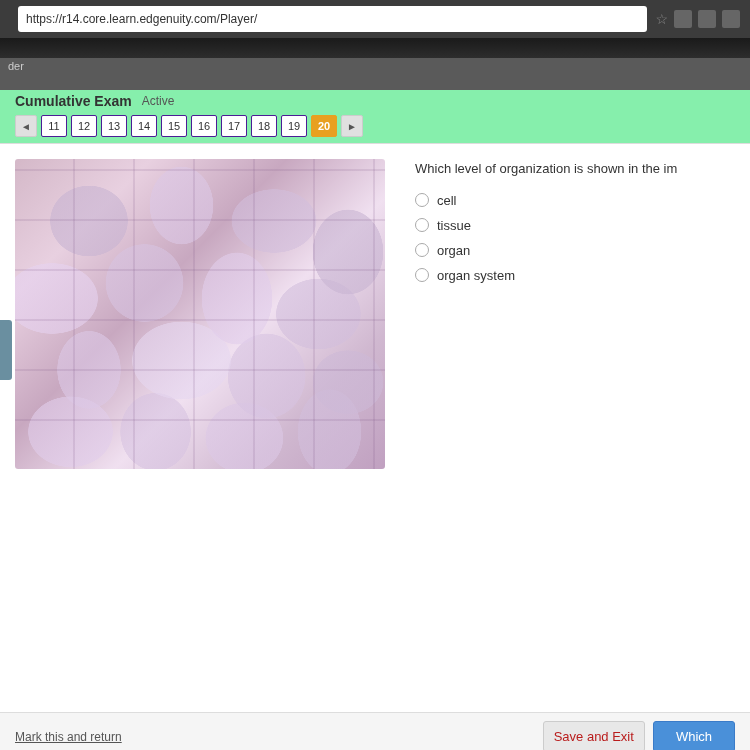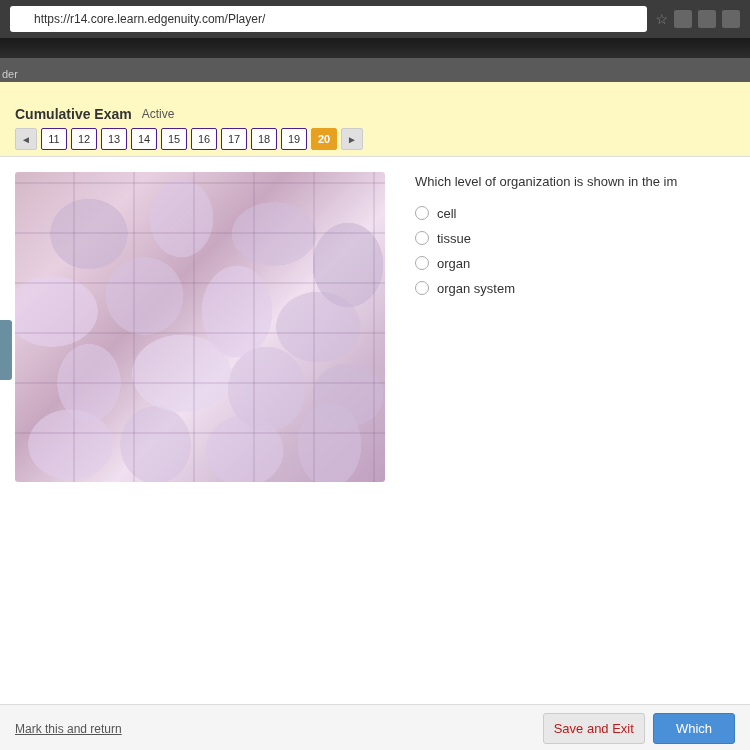--- a/index.html
+++ b/index.html
@@ -15,28 +15,29 @@
     .browser-chrome {
       background: #3c3c3c;
       padding: 6px 10px;
       display: flex;
       align-items: center;
       height: 38px;
     }
     .address-bar {
       background: white;
       border-radius: 3px;
-      padding: 3px 24px;
+      padding: 3px 8px;
       font-size: 12px;
       color: #333;
       flex: 1;
       display: flex;
       align-items: center;
       gap: 6px;
       height: 26px;
+      margin-left: 8px;
     }
     .address-bar-icons {
       display: flex;
       align-items: center;
       gap: 6px;
       margin-left: 8px;
     }
     .browser-icon {
       width: 18px;
       height: 18px;
@@ -47,41 +48,41 @@
 
     
     .dark-top {
       background: linear-gradient(180deg, #1a1a1a 0%, #2d2d2d 100%);
       height: 20px;
     }
 
     
     .tab-area {
       background: #5a5a5a;
-      padding: 2px 2px;
+      padding: 2px 8px;
       font-size: 11px;
       color: #ccc;
-      height: 24px;
-      display: flex;
-      align-items: flex-end;
+      height: 32px;
+      display: flex;
+      align-items: flex-start;
     }
 
     
     .main-content {
       background: #ffffff;
       height: calc(750px - 80px);
       display: flex;
       flex-direction: column;
     }
 
     
     .exam-header {
-      background: #fef9c3;
+      background: #86efac;
       border-bottom: 1px solid #ddd;
-      padding: 24px 15px 6px;
+      padding: 3px 15px 6px;
       display: flex;
       flex-direction: column;
       gap: 6px;
     }
     .exam-title-row {
       display: flex;
       align-items: center;
       gap: 10px;
     }
     .exam-title {

